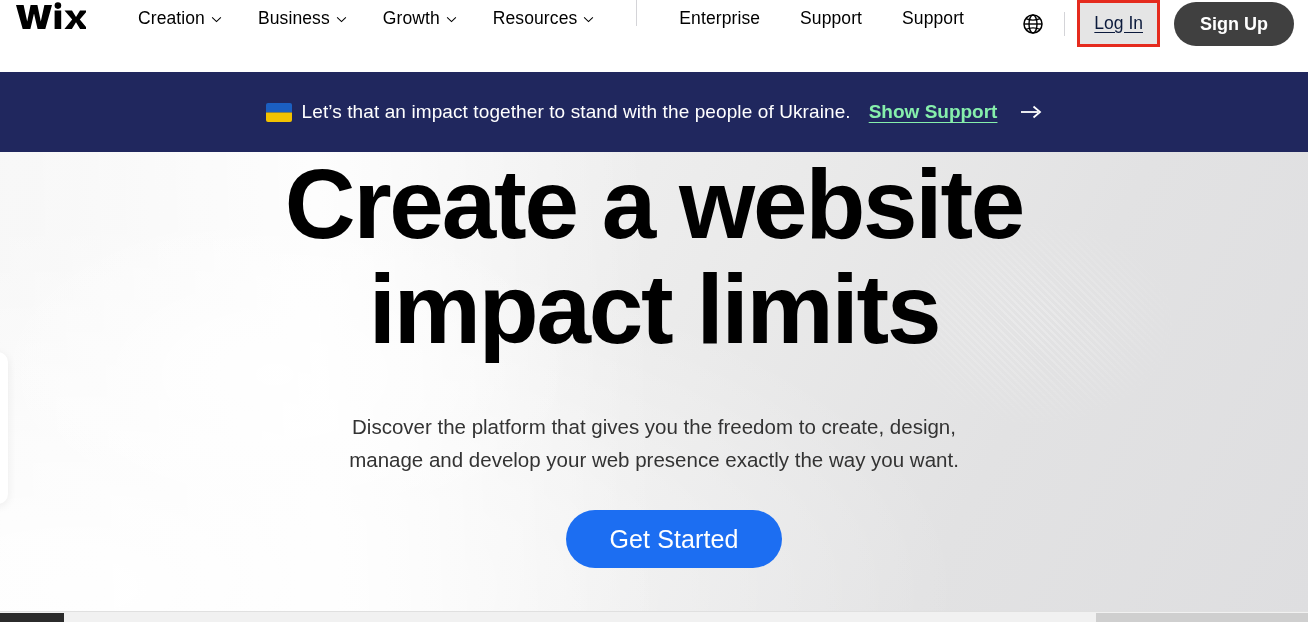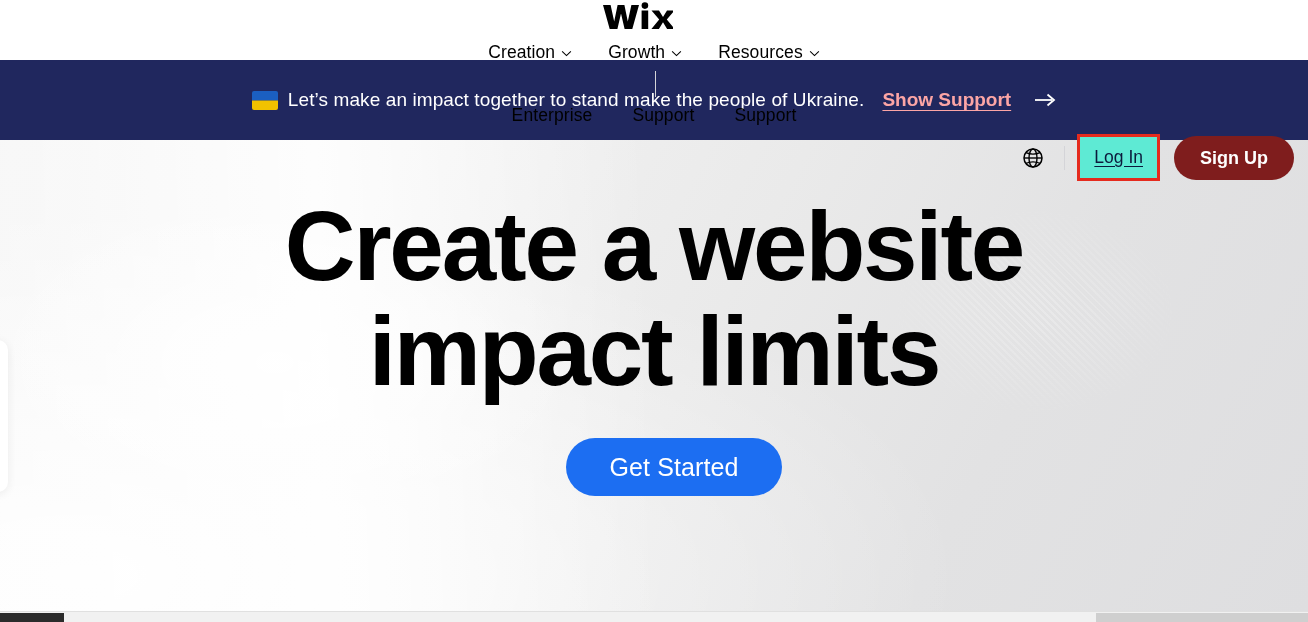--- a/index.html
+++ b/index.html
@@ -19,29 +19,28 @@
 
   .page {
     width: 1308px;
     height: 622px;
     position: relative;
     overflow: hidden;
   }
 
   
   .topnav {
-    height: 60px;
+    height: 72px;
     width: 100%;
     background: #ffffff;
     display: flex;
-    align-items: center;
+    align-items: flex-start;
     padding: 0 14px 0 14px;
     position: relative;
     z-index: 30;
-    flex-direction: column;
   }
 
   .logo {
     width: 72px;
     height: 34px;
     display: flex;
     align-items: center;
     margin-right: 34px;
     flex: none;
   }
@@ -112,34 +111,34 @@
     flex: none;
   }
 
   .login-wrap {
     position: relative;
     display: flex;
     align-items: center;
     justify-content: center;
     padding: 10px 14px;
     border: 3px solid #e52b1e;
-    background: #5eead4;
+    background: #e5e5e5;
     margin-right: 14px;
     cursor: pointer;
   }
   .login-link {
     font-size: 17.5px;
     color: #0b1a3c;
     text-decoration: underline;
     text-underline-offset: 3px;
     white-space: nowrap;
   }
 
   .signup-btn {
-    background: #7f1d1d;
+    background: #404040;
     color: #ffffff;
     font-size: 18px;
     font-weight: bold;
     border: none;
     border-radius: 24px;
     padding: 0 26px;
     height: 44px;
     line-height: 44px;
     cursor: pointer;
     white-space: nowrap;
@@ -171,21 +170,21 @@
     flex: none;
     display: block;
   }
   .banner-text {
     color: #ffffff;
     font-size: 19px;
     letter-spacing: 0.1px;
     white-space: nowrap;
   }
   .banner-cta {
-    color: #fca5a5;
+    color: #86efac;
     font-size: 19px;
     font-weight: bold;
     text-decoration: underline;
     text-underline-offset: 4px;
     margin-left: 8px;
     cursor: pointer;
     white-space: nowrap;
   }
   .banner-arrow {
     width: 22px;
@@ -252,21 +251,20 @@
     background: #ffffff;
     border-radius: 10px;
     box-shadow: 0 2px 10px rgba(0,0,0,0.07);
     z-index: 3;
   }
 
   .hero-content {
     position: relative;
     z-index: 5;
     text-align: center;
-    padding-top: 54px;
   }
 
   .hero-title {
     font-size: 98px;
     line-height: 105px;
     font-weight: bold;
     color: #000000;
     letter-spacing: -2.2px;
     font-family: "Liberation Sans", sans-serif;
   }
@@ -349,20 +347,26 @@
     </div>
 
     <div class="nav-main">
       <div class="nav-item">
         <span>Creation</span>
         <svg class="chev" viewBox="0 0 12 8">
             <path d="M1 1.6 L6 6.4 L11 1.6" fill="none" stroke="#000" stroke-width="1.25"></path>
           </svg>
       </div>
       <div class="nav-item">
+        <span>Business</span>
+        <svg class="chev" viewBox="0 0 12 8">
+            <path d="M1 1.6 L6 6.4 L11 1.6" fill="none" stroke="#000" stroke-width="1.25"></path>
+          </svg>
+      </div>
+      <div class="nav-item">
         <span>Growth</span>
         <svg class="chev" viewBox="0 0 12 8">
             <path d="M1 1.6 L6 6.4 L11 1.6" fill="none" stroke="#000" stroke-width="1.25"></path>
           </svg>
       </div>
       <div class="nav-item">
         <span>Resources</span>
         <svg class="chev" viewBox="0 0 12 8">
             <path d="M1 1.6 L6 6.4 L11 1.6" fill="none" stroke="#000" stroke-width="1.25"></path>
           </svg>
@@ -403,41 +407,45 @@
       <button class="signup-btn">Sign Up</button>
     </div>
   </div>
 
   <div class="banner">
     <div class="banner-inner">
       <svg class="flag" viewBox="0 0 26 19">
         <rect x="0" y="0" width="26" height="9.5" fill="#1b5fc1"></rect>
         <rect x="0" y="9.5" width="26" height="9.5" fill="#f2c200"></rect>
       </svg>
-      <span class="banner-text">Let’s make an impact together to stand make the people of Ukraine.</span>
+      <span class="banner-text">Let’s that an impact together to stand with the people of Ukraine.</span>
       <span class="banner-cta">Show Support</span>
       <svg class="banner-arrow" viewBox="0 0 22 16">
         <line x1="1" y1="8" x2="18" y2="8" stroke="#ffffff" stroke-width="1.8"></line>
         <path d="M13.5 2.5 L20 8 L13.5 13.5" fill="none" stroke="#ffffff" stroke-width="1.8"></path>
       </svg>
     </div>
   </div>
 
   <div class="hero">
     <div class="hero-sheen"></div>
     <div class="hero-blob"></div>
     <div class="hero-texture"></div>
     <div class="edge-card"></div>
 
     <div class="hero-content">
       <h1 class="hero-title">
         <span class="line">Create a website</span>
         <span class="line">impact limits</span>
       </h1>
 
+      <p class="hero-sub">
+        <span class="line">Discover the platform that gives you the freedom to create, design,</span>
+        <span class="line">manage and develop your web presence exactly the way you want.</span>
+      </p>
 
       <div class="cta-wrap">
         <button class="cta-btn">Get Started</button>
       </div>
     </div>
   </div>
 
   <div class="hscroll">
     <div class="hscroll-thumb"></div>
     <div class="hscroll-track-right"></div>

